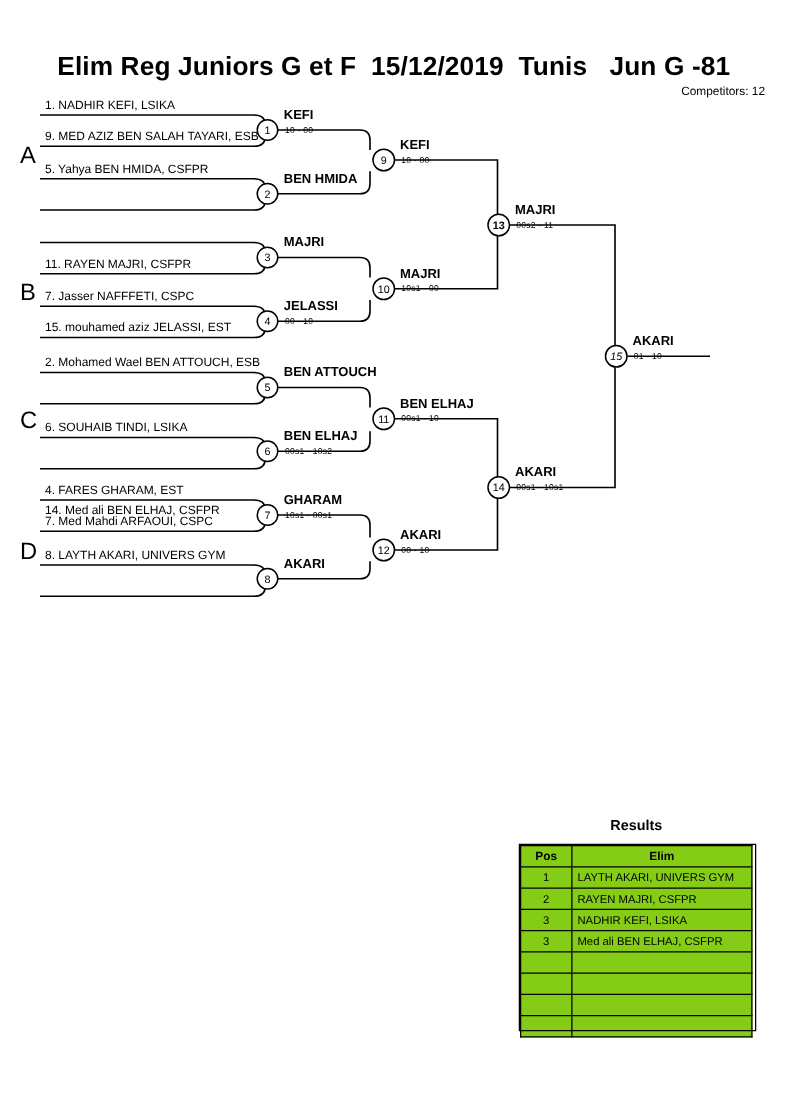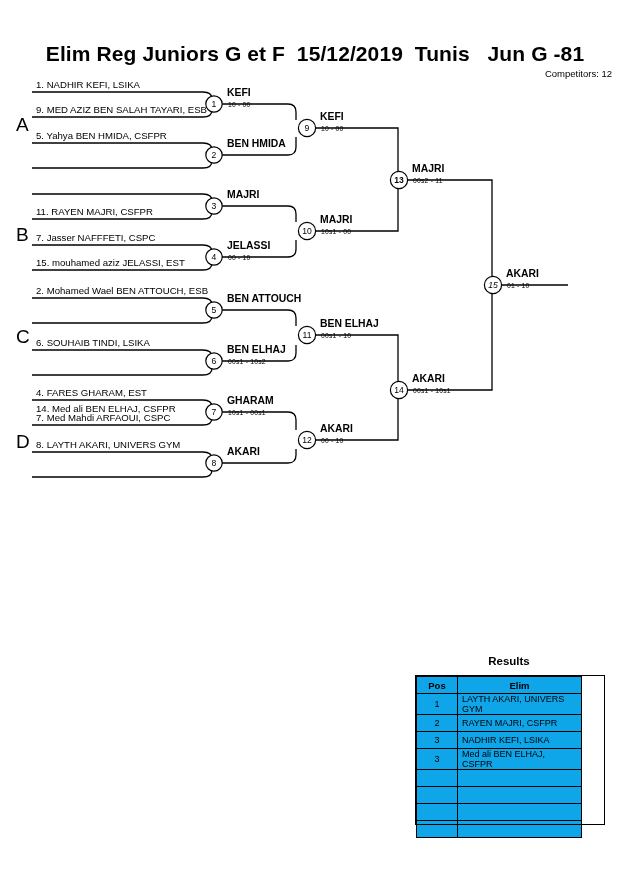--- a/index.html
+++ b/index.html
@@ -26,21 +26,21 @@
   .win.b{font-weight:bold;}
   .score{position:absolute;font-size:6.8px;white-space:nowrap;line-height:1;
          letter-spacing:.2px;}
   .mn{position:absolute;font-size:8.6px;width:16px;text-align:center;
       line-height:16px;height:16px;}
 
   
   .res-title{position:absolute;left:416px;top:655px;width:186px;text-align:center;
              font-size:11.5px;font-weight:bold;}
   #results{position:absolute;left:416px;top:676px;border-collapse:collapse;
-           width:166px;background:#0ea5e9;}
+           width:186px;background:#84cc16;}
   #results td,#results th{border:1px solid #000;height:16px;font-size:9px;
            font-weight:normal;padding:0 4px;}
   #results thead th{font-weight:bold;font-size:9.5px;text-align:center;}
   #results td.pos{width:32px;text-align:center;}
   #results td.nm{text-align:left;}
   .outer-box{position:absolute;left:415px;top:675px;width:188px;height:148px;
              border:1.6px solid #000;pointer-events:none;}
 </style>
 </head>
 <body>

